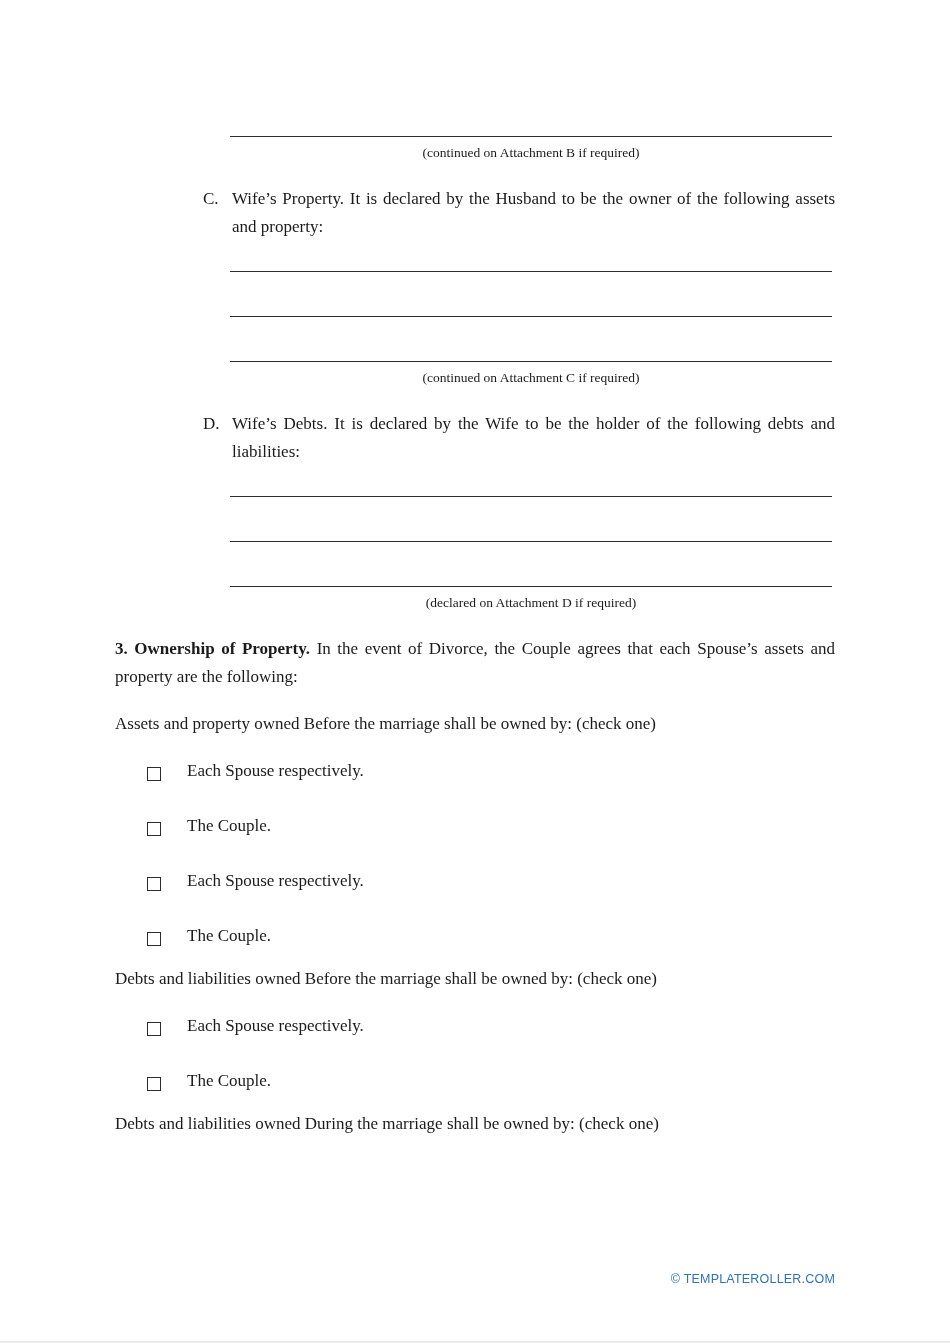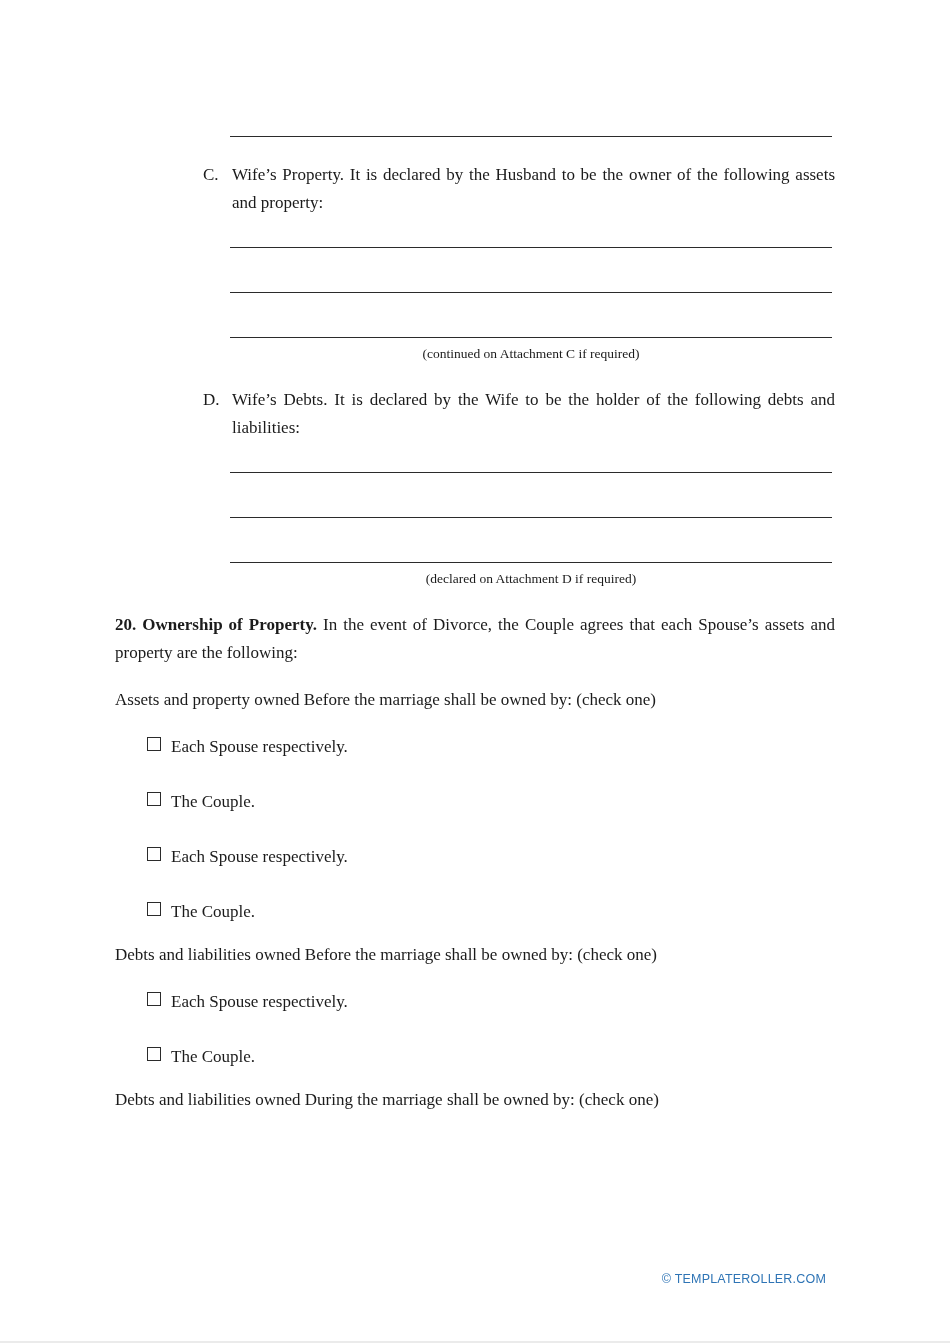--- a/index.html
+++ b/index.html
@@ -47,55 +47,56 @@
     line-height: 28px;
     text-align: justify;
   }
   .bold { font-weight: bold; }
   .question {
     margin-top: 22px;
     line-height: 22px;
   }
   .checkbox-row {
     display: flex;
-    align-items: flex-start;
-    gap: 10px;
+    align-items: flex-end;
+    gap: 26px;
     margin: 26px 0 0 32px;
     height: 20px;
     cursor: pointer;
   }
   .checkbox-row + .checkbox-row { margin-top: 35px; }
   .checkbox {
     width: 14px;
     height: 14px;
     flex: 0 0 14px;
     border: 1.5px solid #2b2b2b;
     background: #ffffff;
     display: inline-block;
   }
   .footer {
     position: absolute;
     top: 1268px;
-    right: 124px;
+    right: 115px;
   }
   .footer-link {
     font-family: "Liberation Sans", sans-serif;
     font-size: 12.5px;
     letter-spacing: 0.2px;
     color: #2e74b5;
     text-decoration: none;
     cursor: pointer;
   }
 </style>
 </head>
 <body>
 
 <div class="page">
 
   <div class="fill-line"></div>
+  <div class="note">(continued on Attachment B if required)</div>
 
   <div class="list-item">
     <span class="item-label">C.</span>
     <div class="item-text">Wife’s Property. It is declared by the Husband to be the owner of the following assets and property:</div>
   </div>
   <div class="fill-group">
     <div class="fill-line"></div>
     <div class="fill-line"></div>
     <div class="fill-line"></div>
   </div>
@@ -105,21 +106,21 @@
     <span class="item-label">D.</span>
     <div class="item-text">Wife’s Debts. It is declared by the Wife to be the holder of the following debts and liabilities:</div>
   </div>
   <div class="fill-group">
     <div class="fill-line"></div>
     <div class="fill-line"></div>
     <div class="fill-line"></div>
   </div>
   <div class="note">(declared on Attachment D if required)</div>
 
-  <p class="section"><span class="bold">20. Ownership of Property.</span><span> In the event of Divorce, the Couple agrees that each Spouse’s assets and property are the following:</span></p>
+  <p class="section"><span class="bold">3. Ownership of Property.</span><span> In the event of Divorce, the Couple agrees that each Spouse’s assets and property are the following:</span></p>
 
   <p class="question">Assets and property owned Before the marriage shall be owned by: (check one)</p>
 
   <div class="checkbox-row">
     <span class="checkbox"></span>
     <span>Each Spouse respectively.</span>
   </div>
   <div class="checkbox-row">
     <span class="checkbox"></span>
     <span>The Couple.</span>

